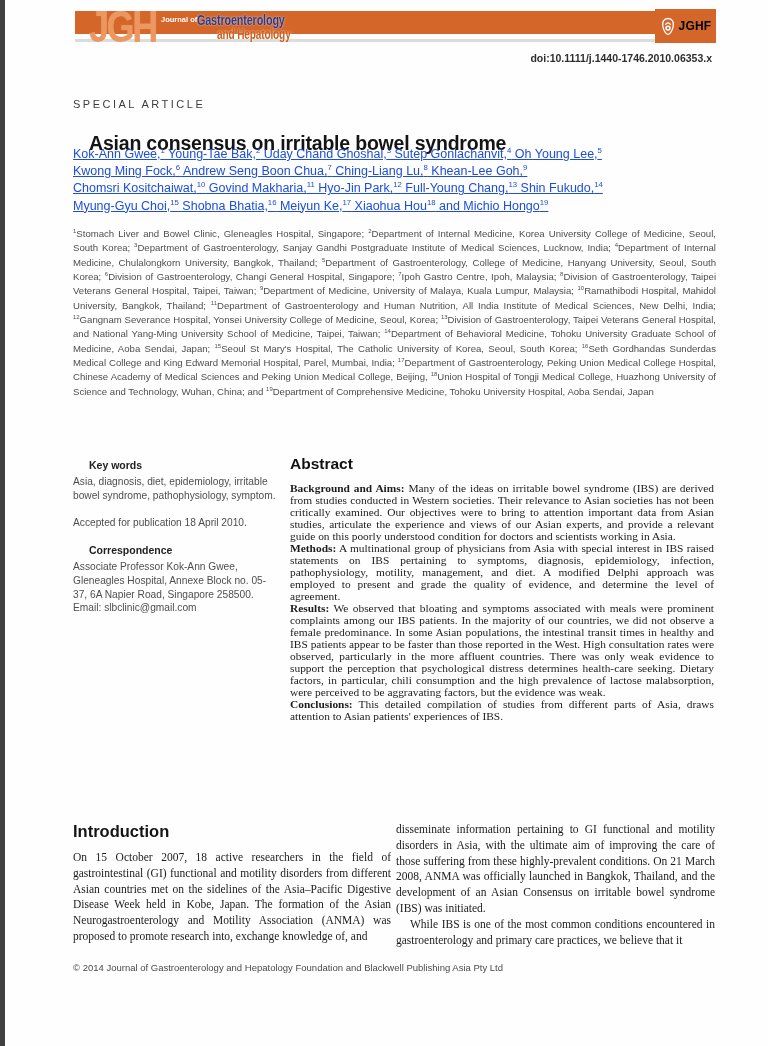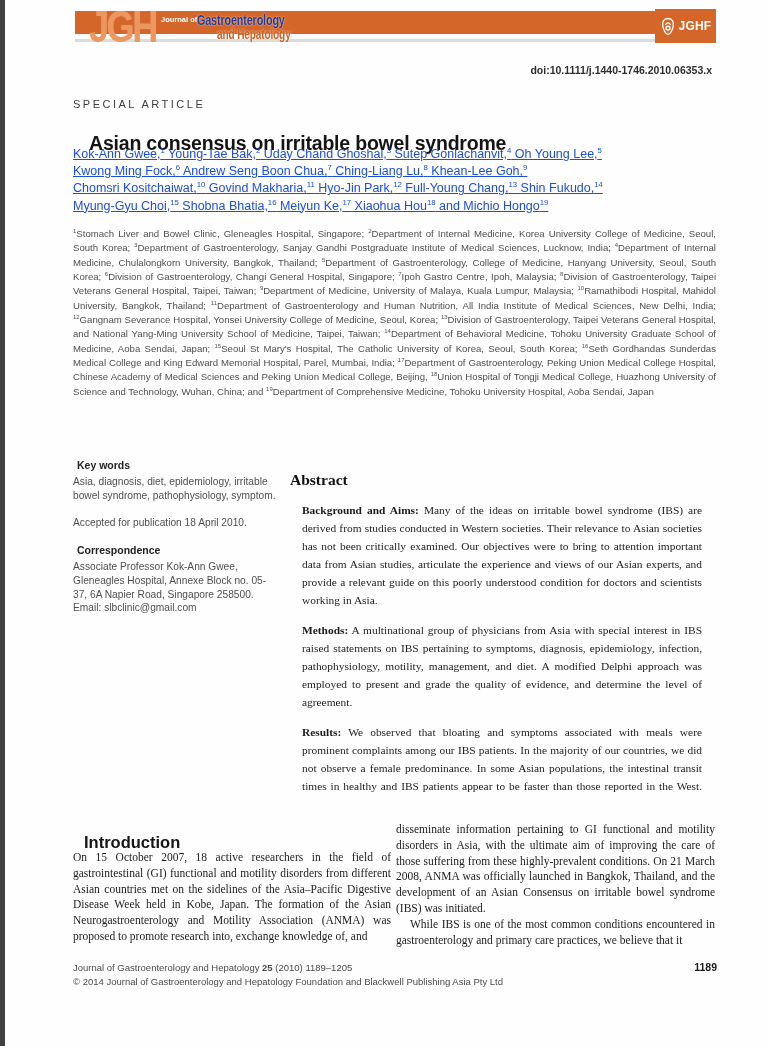--- a/index.html
+++ b/index.html
@@ -5,51 +5,51 @@
   html,body{margin:0;padding:0;background:#ffffff;}
   .page{position:relative;width:768px;height:1046px;background:#fefefe;overflow:hidden;
         font-family:"Liberation Sans",sans-serif;color:#1d1d1d;border-left:5px solid #404040;}
   .abs{position:absolute;}
 
   
   .band{left:70px;top:11px;width:582px;height:23px;background:#D4662A;}
   .band-shadow{left:70px;top:39px;width:581px;height:3px;background:#dcdcdc;}
   .jghf-block{left:650px;top:9px;width:61px;height:34px;background:#D4662A;
               display:flex;align-items:center;justify-content:center;gap:3px;}
-  .jghf-text{color:#ffffff;font-weight:bold;font-size:12px;letter-spacing:0.2px;}
+  .jghf-text{color:#000000;font-weight:bold;font-size:12px;letter-spacing:0.2px;}
   .jgh-letters{left:84px;top:4px;font-size:44px;font-weight:800;color:#EC9660;
                letter-spacing:-3px;transform:scaleX(0.82);transform-origin:left top;
                line-height:46px;text-shadow:0 0 1px rgba(255,255,255,0.35);z-index:2;}
   .journal-of{left:156px;top:15px;color:#ffffff;font-size:7.5px;font-weight:bold;z-index:3;text-align:right;}
   .gastro{left:192px;top:11px;font-size:15px;font-weight:bold;color:#273A8E;
           transform:scaleX(0.72);transform-origin:left top;letter-spacing:-0.2px;z-index:3;
           text-shadow:0 0 2px rgba(255,255,255,0.9);white-space:nowrap;}
   .and-hep{left:212px;top:26px;font-size:14px;font-weight:bold;color:#CC5E1F;
            transform:scaleX(0.72);transform-origin:left top;letter-spacing:-0.2px;z-index:3;
            text-shadow:0 0 2px rgba(255,255,255,0.9);white-space:nowrap;}
-  .doi{right:61px;top:64px;font-size:10.5px;font-weight:bold;color:#2e2e2e;}
+  .doi{right:61px;top:52px;font-size:10.5px;font-weight:bold;color:#2e2e2e;}
 
   
   .kicker{left:68px;top:98px;font-size:11px;letter-spacing:2.5px;color:#3d3d3d;text-align:right;}
   .title{left:68px;top:116px;font-size:19.5px;font-weight:bold;color:#141414;letter-spacing:-0.2px;}
   .authors{left:68px;top:146px;width:644px;font-size:12.5px;line-height:17.2px;color:#1d4ed8;text-decoration:underline;}
   .affiliations{left:68px;top:227px;width:643px;font-size:9.6px;line-height:14.35px;
                 color:#4e4e4e;text-align:justify;}
   sup{font-size:0.62em;vertical-align:super;line-height:0;}
 
   
   .sidebar{left:68px;top:459px;width:206px;font-size:10.2px;line-height:13.8px;color:#4e4e4e;}
-  .sb-head{font-weight:bold;color:#222;font-size:10.5px;margin:0 0 2px 4px;}
+  .sb-head{font-weight:bold;color:#222;font-size:10.5px;margin:0 0 2px 16px;}
   .sb-gap{height:14px;}
 
   
   .abstract{left:285px;top:455px;width:424px;height:345px;overflow:hidden;}
-  .abstract h2{margin:16px 0 9px 0;font-size:15.5px;color:#111;font-family:Liberation Serif, serif;}
-  .abstract p{margin:12px;font-family:"Liberation Serif",serif;font-size:11.4px;
-              line-height:18px;text-align:justify;color:#1b1b1b;}
+  .abstract h2{margin:0 0 9px 0;font-size:15.5px;color:#111;font-family:Liberation Sans, sans-serif;}
+  .abstract p{margin:0;font-family:"Liberation Serif",serif;font-size:11.4px;
+              line-height:12px;text-align:justify;color:#1b1b1b;}
   .abstract p b{font-family:"Liberation Serif",serif;}
 
   
   .intro-head{left:68px;top:822px;font-size:16.5px;font-weight:bold;color:#141414;}
   .intro-col{font-family:"Liberation Serif",serif;font-size:11.5px;line-height:15.8px;
              text-align:justify;color:#1b1b1b;overflow:hidden;}
   .intro-col p{margin:0;}
   .col1{left:68px;top:850px;width:318px;height:102px;}
   .col2{left:391px;top:822px;width:319px;height:133px;}
   .col2 p + p{text-indent:14px;}
@@ -103,30 +103,26 @@
   <div class="abs abstract">
     <h2>Abstract</h2>
     <div>
         <p><b>Background and Aims:</b>  Many of the ideas on irritable bowel syndrome (IBS) are derived from studies conducted in Western societies. Their relevance to Asian societies has not been critically examined. Our objectives were to bring to attention important data from Asian studies, articulate the experience and views of our Asian experts, and provide a relevant guide on this poorly understood condition for doctors and scientists working in Asia.</p>
         <p><b>Methods:</b>  A multinational group of physicians from Asia with special interest in IBS raised statements on IBS pertaining to symptoms, diagnosis, epidemiology, infection, pathophysiology, motility, management, and diet. A modified Delphi approach was employed to present and grade the quality of evidence, and determine the level of agreement.</p>
         <p><b>Results:</b>  We observed that bloating and symptoms associated with meals were prominent complaints among our IBS patients. In the majority of our countries, we did not observe a female predominance. In some Asian populations, the intestinal transit times in healthy and IBS patients appear to be faster than those reported in the West. High consultation rates were observed, particularly in the more affluent countries. There was only weak evidence to support the perception that psychological distress determines health-care seeking. Dietary factors, in particular, chili consumption and the high prevalence of lactose malabsorption, were perceived to be aggravating factors, but the evidence was weak.</p>
         <p><b>Conclusions:</b>  This detailed compilation of studies from different parts of Asia, draws attention to Asian patients' experiences of IBS.</p>
       </div>
   </div>
 
-  <h2 class="abs intro-head" style="margin:11px;">Introduction</h2>
+  <h2 class="abs intro-head" style="margin:0;">Introduction</h2>
   <div class="abs intro-col col1">
       <p>On 15 October 2007, 18 active researchers in the field of gastrointestinal (GI) functional and motility disorders from different Asian countries met on the sidelines of the Asia–Pacific Digestive Disease Week held in Kobe, Japan. The formation of the Asian Neurogastroenterology and Motility Association (ANMA) was proposed to promote research into, exchange knowledge of, and</p>
     </div>
   <div class="abs intro-col col2">
       <p>disseminate information pertaining to GI functional and motility disorders in Asia, with the ultimate aim of improving the care of those suffering from these highly-prevalent conditions. On 21 March 2008, ANMA was officially launched in Bangkok, Thailand, and the development of an Asian Consensus on irritable bowel syndrome (IBS) was initiated.</p>
       <p>While IBS is one of the most common conditions encountered in gastroenterology and primary care practices, we believe that it</p>
     </div>
 
   <div class="abs footer">
-    <div class="footer-row">
-      <span>Journal of Gastroenterology and Hepatology <b>25</b> (2010) 1189–1205</span>
-      <span class="page-num">1189</span>
-    </div>
     <div>© 2014 Journal of Gastroenterology and Hepatology Foundation and Blackwell Publishing Asia Pty Ltd</div>
   </div>
 
 </div>
 
 </body></html>

